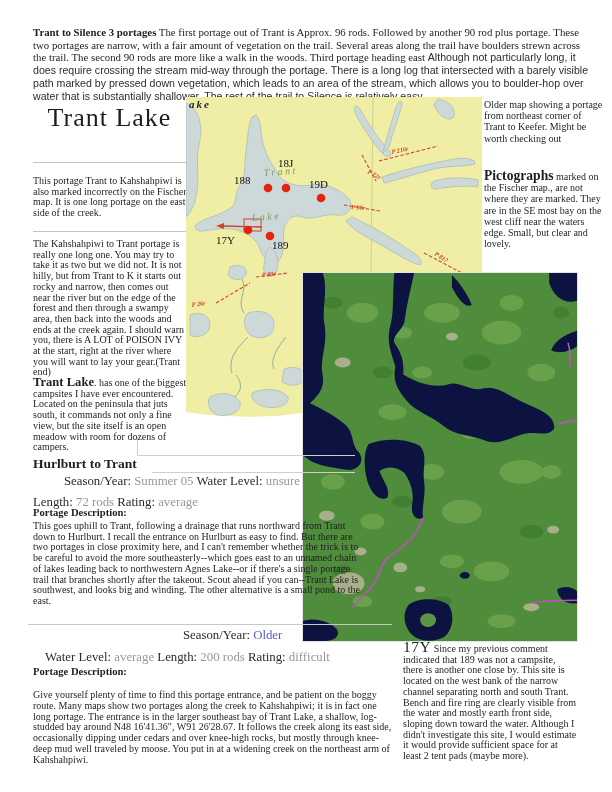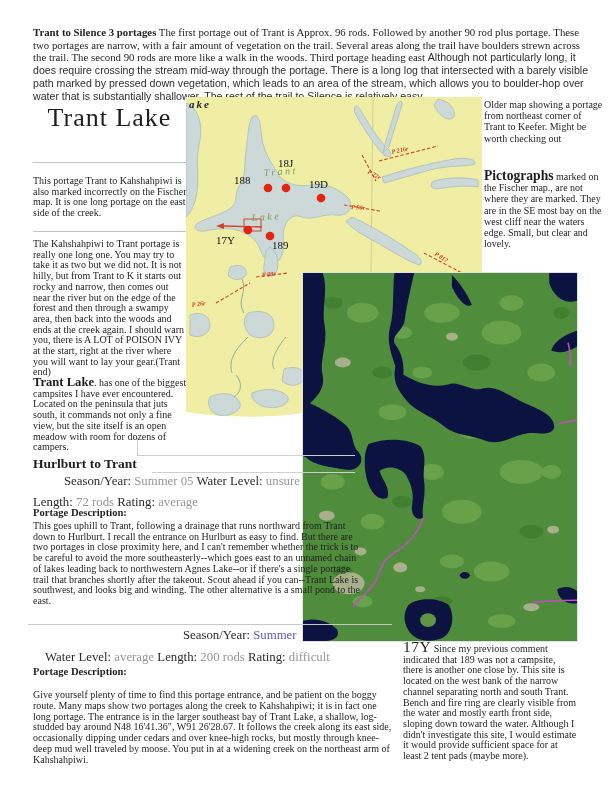--- a/index.html
+++ b/index.html
@@ -238,21 +238,21 @@
     <span class="lbl">Length:</span>
     <span class="val">72 rods</span>
     <span class="lbl">Rating:</span>
     <span class="val">average</span>
   </div>
   <div class="abs desc-h" id="hurl-desc-h">Portage Description:</div>
   <div class="abs" id="hurl-desc">This goes uphill to Trant, following a drainage that runs northward from Trant down to Hurlburt. I recall the entrance on Hurlburt as easy to find. But there are two portages in close proximity here, and I can't remember whether the trick is to be careful to avoid the more southeasterly--which goes east to an unnamed chain of lakes leading back to northwestern Agnes Lake--or if there's a single portage trail that branches shortly after the takeout. Scout ahead if you can--Trant Lake is southwest, and looks big and winding. The other alternative is a small pond to the east.</div>
 
   <div class="abs stat-line" id="kah-season">
     <span class="lbl">Season/Year:</span>
-    <span class="link-blue">Summer</span>
+    <span class="link-blue">Older</span>
   </div>
   <div class="abs stat-line" id="kah-line2">
     <span class="lbl">Water Level:</span>
     <span class="val">average</span>
     <span class="lbl">Length:</span>
     <span class="val">200 rods</span>
     <span class="lbl">Rating:</span>
     <span class="val">difficult</span>
   </div>
   <div class="abs desc-h" id="kah-desc-h">Portage Description:</div>

